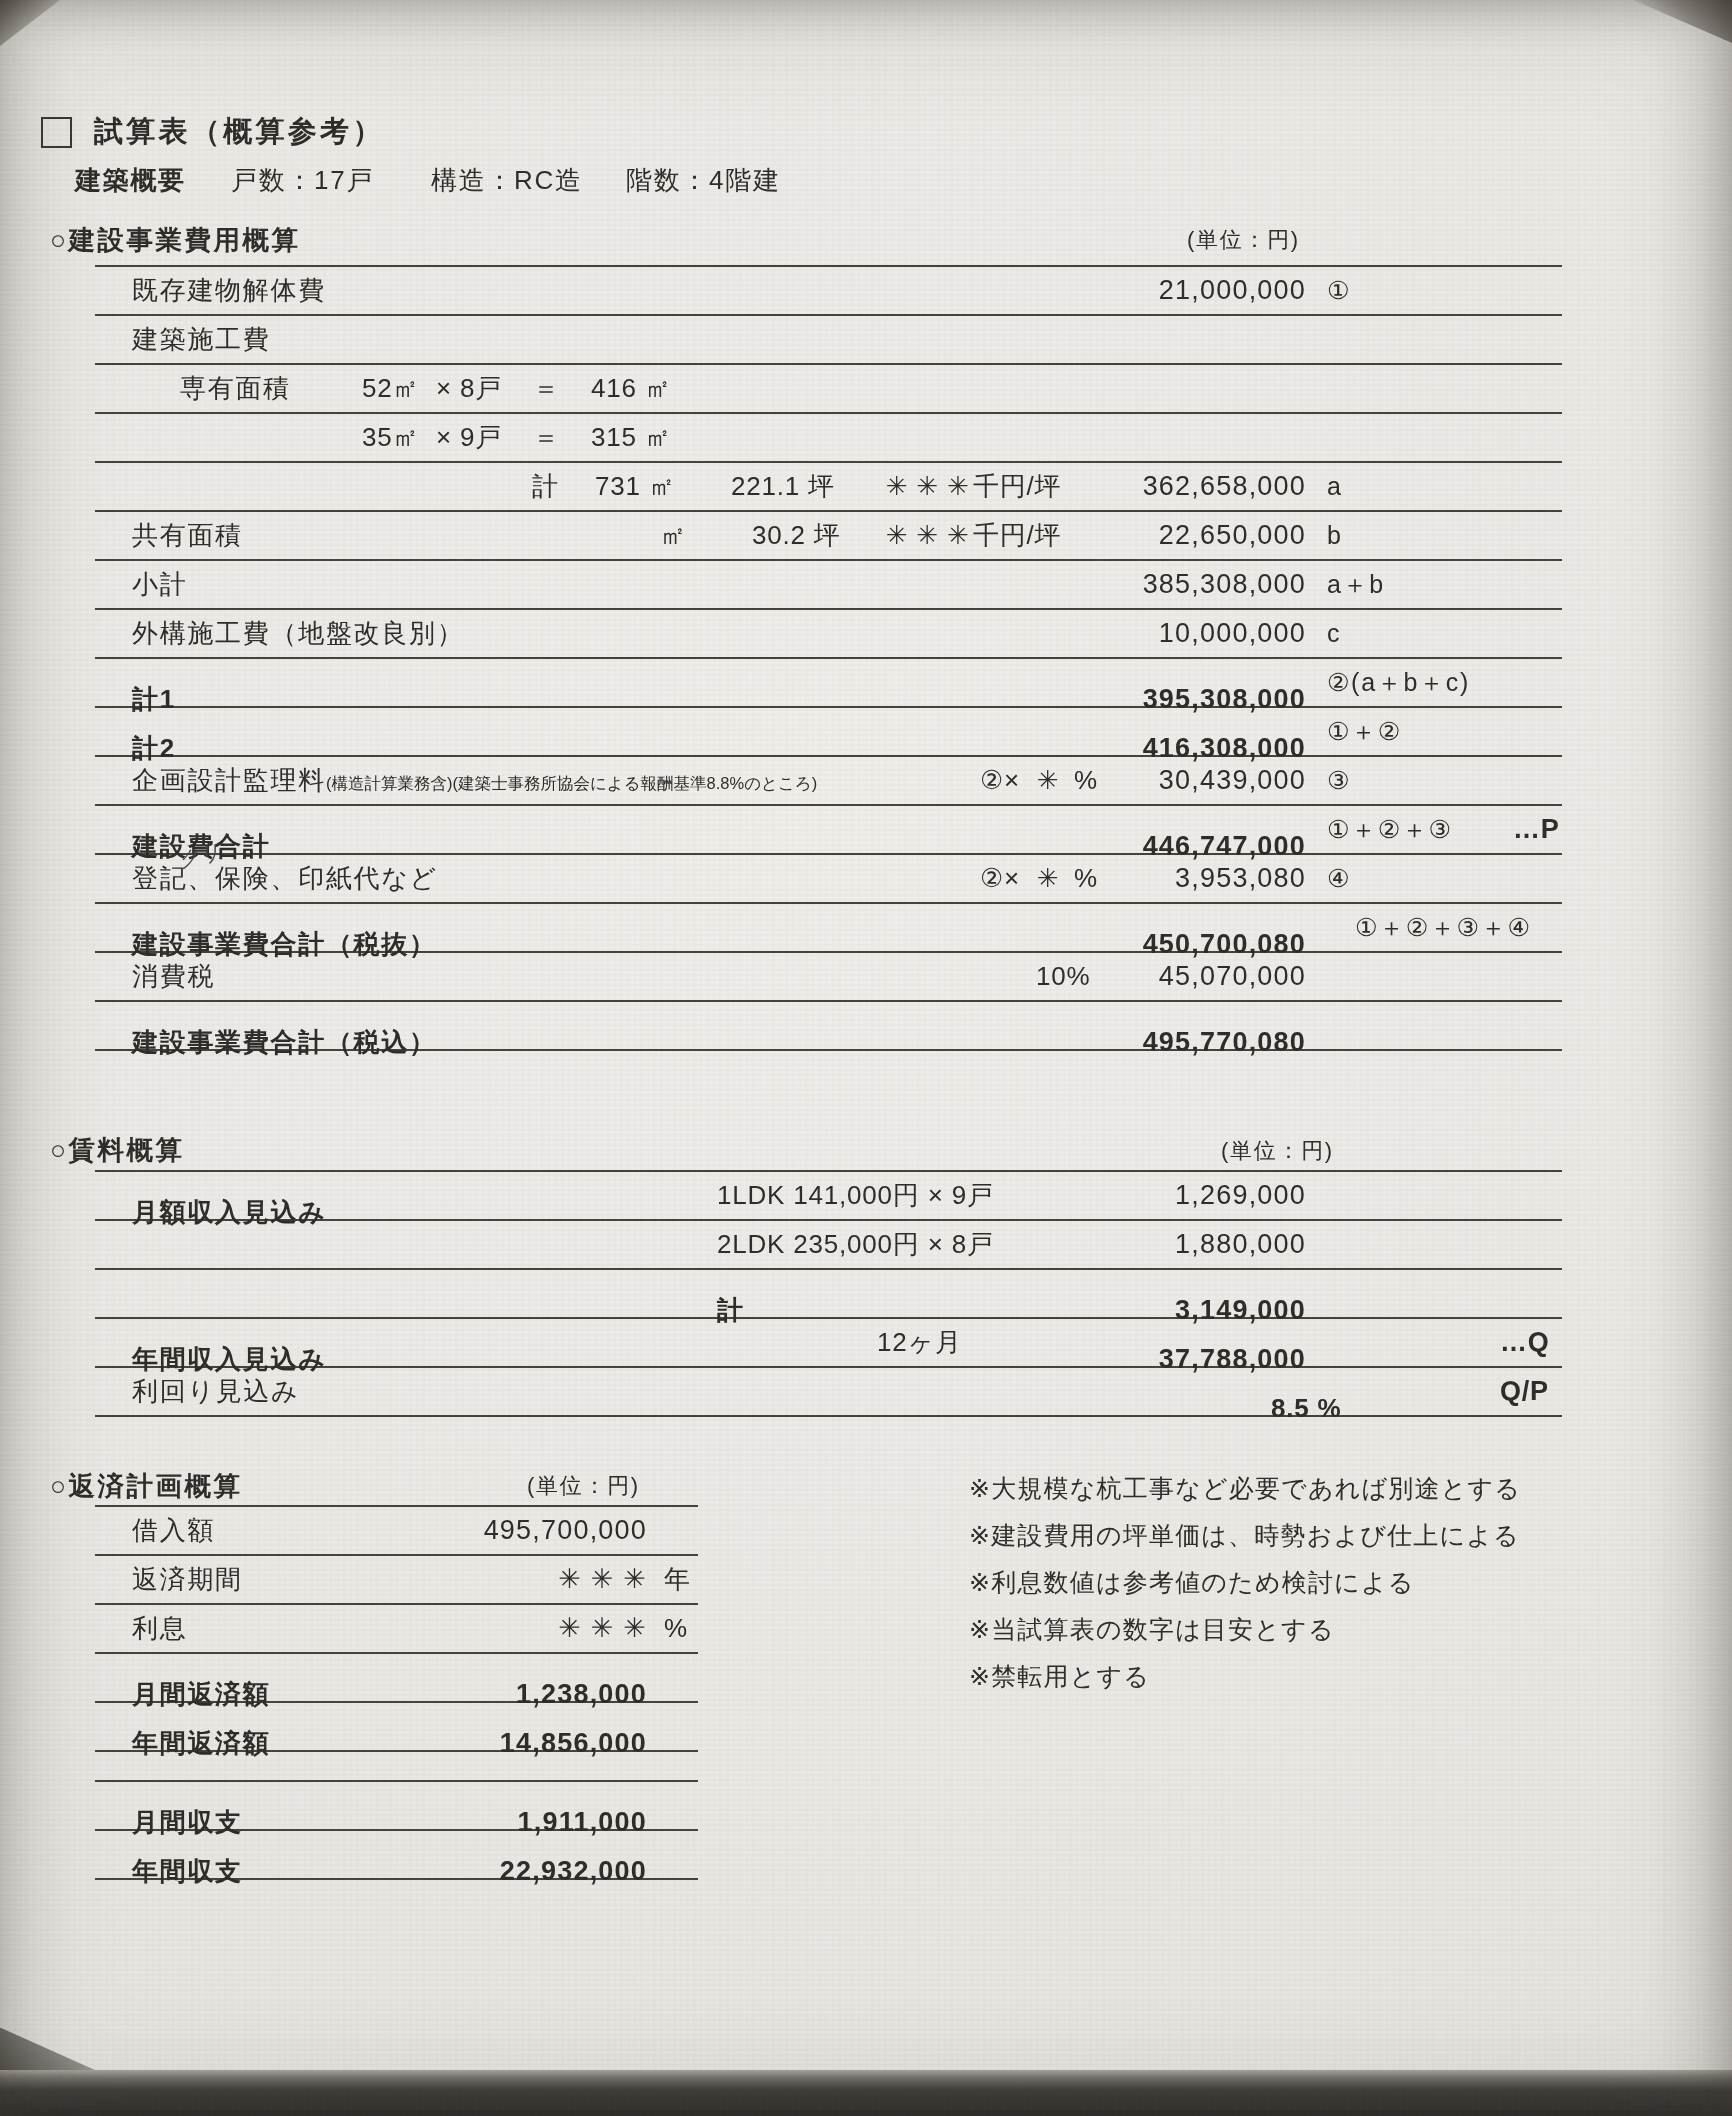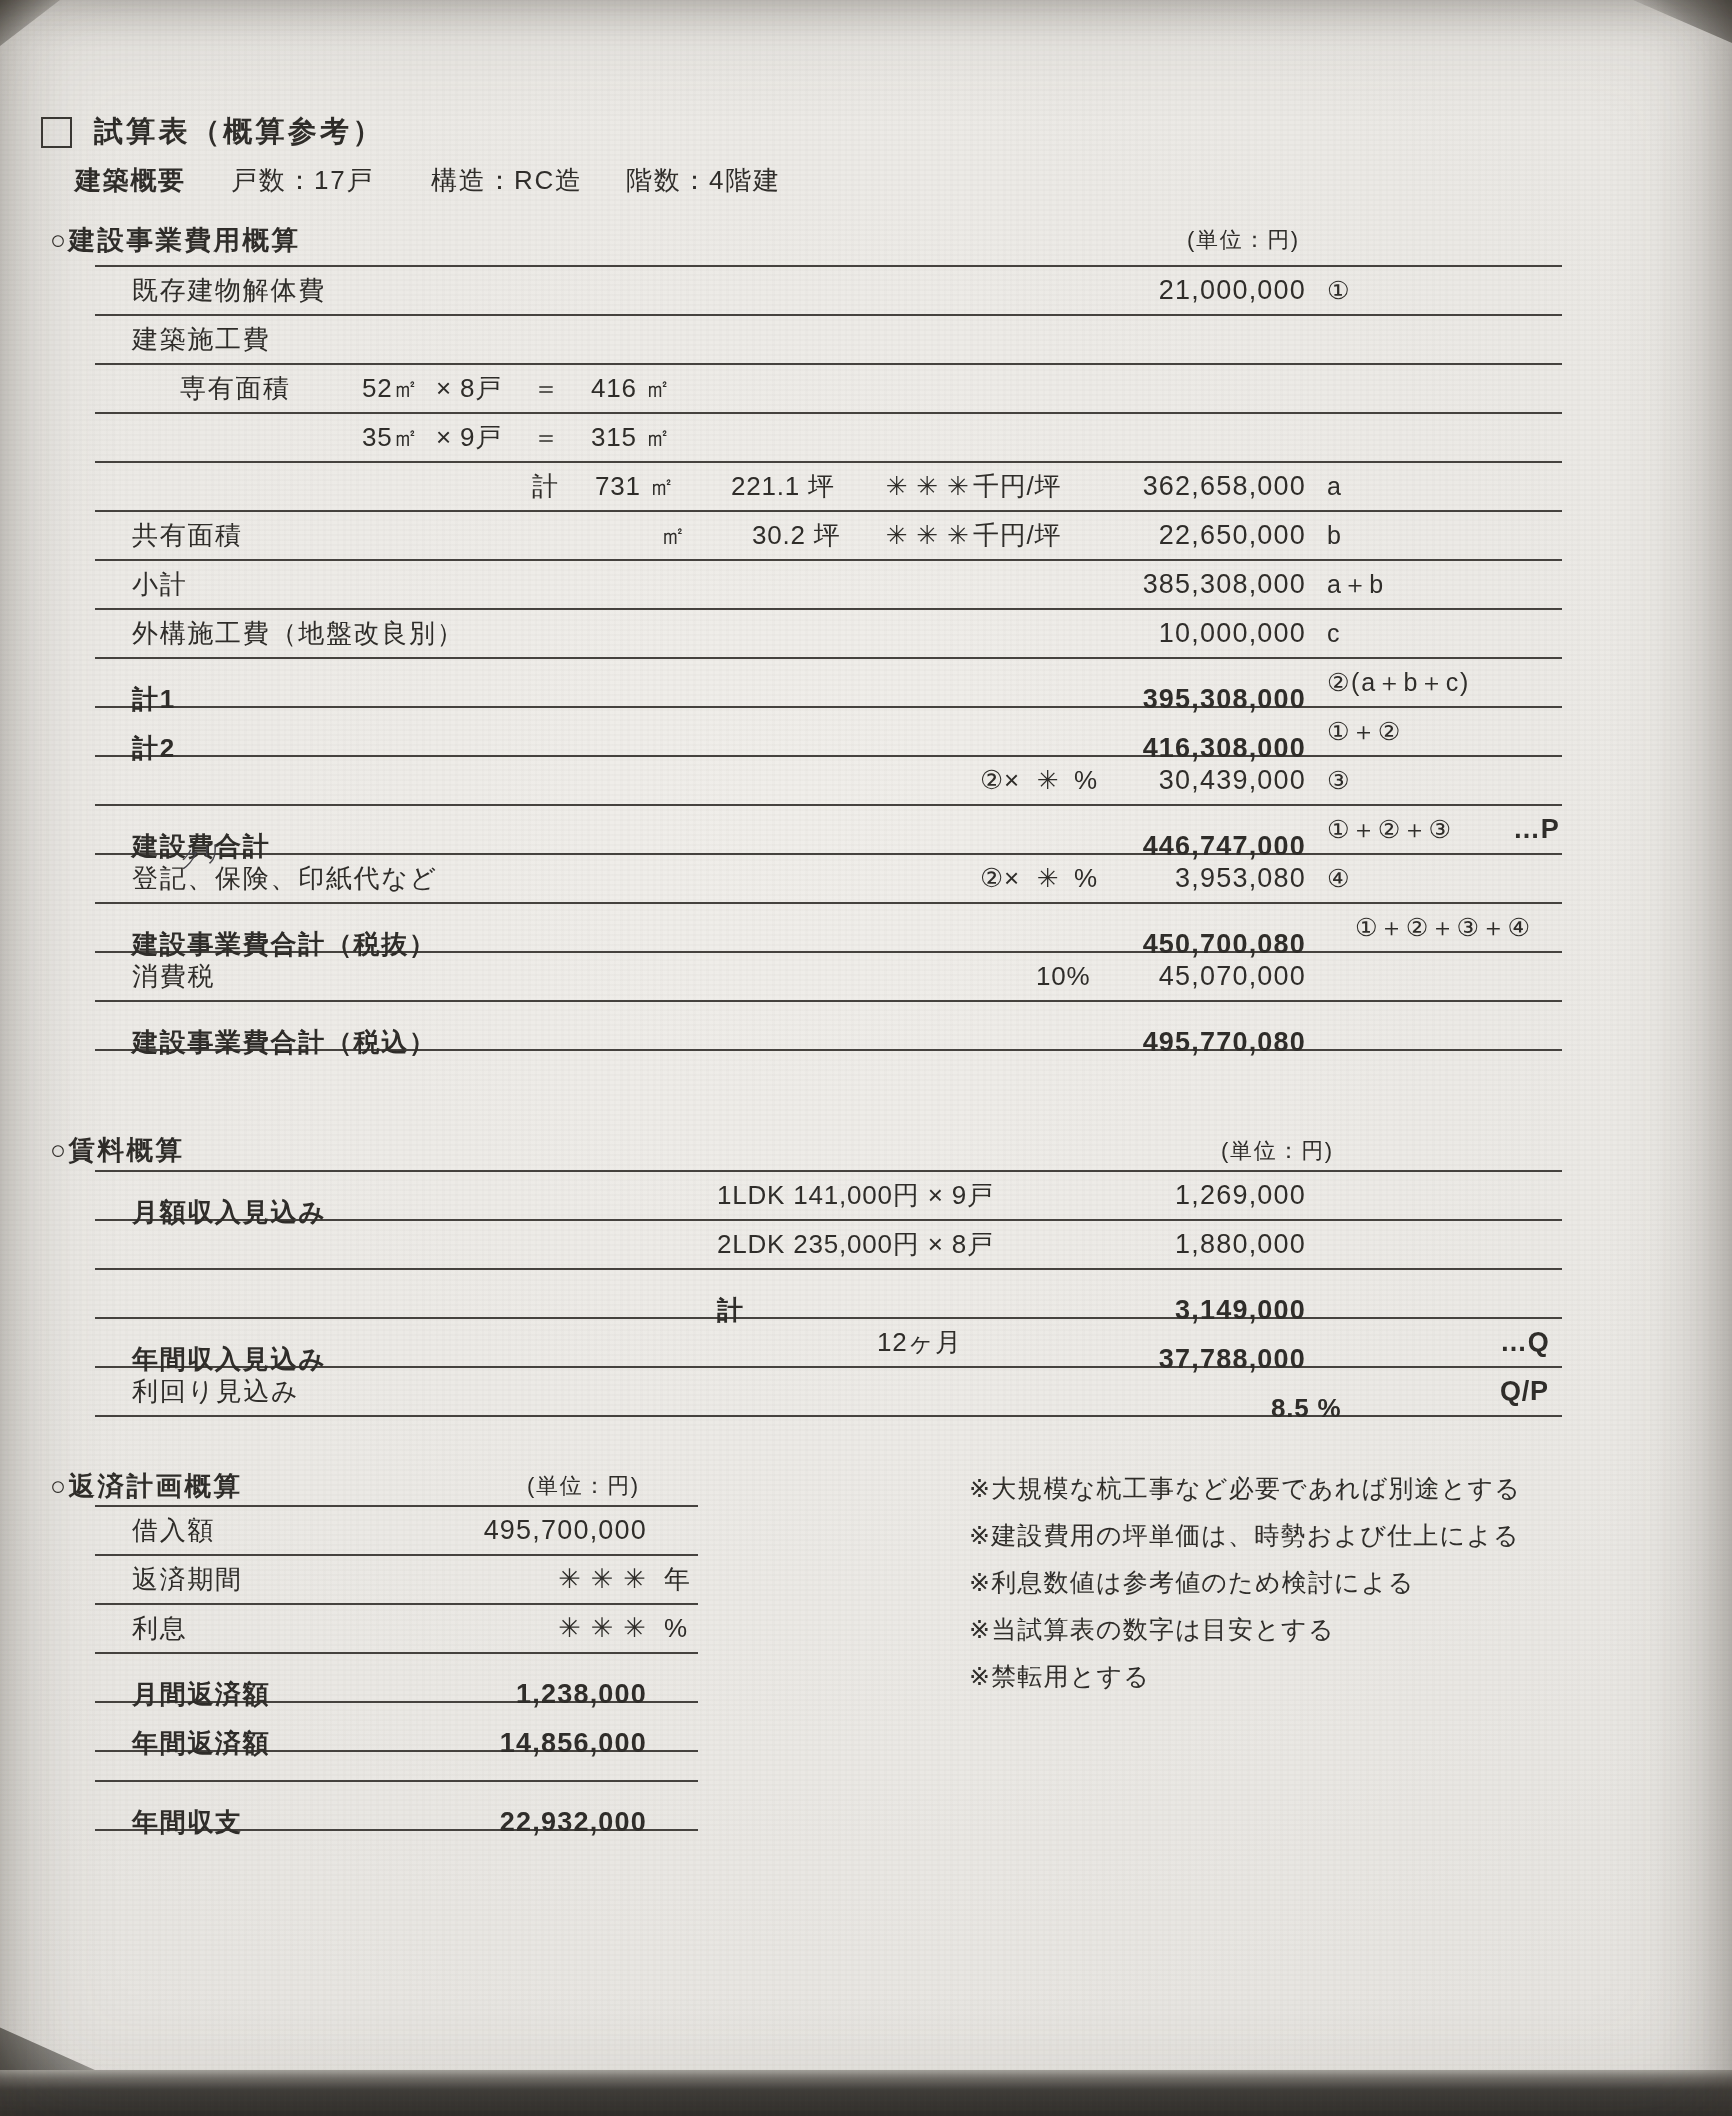--- a/index.html
+++ b/index.html
@@ -141,20 +141,21 @@
         <span class="lbl b">計1</span>
         <span class="val b" style="left: 909px; width: 302px;">395,308,000</span>
         <span class="ann" style="left: 1232px;">②(a＋b＋c)</span>
       </div>
       <div class="row">
         <span class="lbl b">計2</span>
         <span class="val b" style="left: 909px; width: 302px;">416,308,000</span>
         <span class="ann" style="left: 1232px;">①＋②</span>
       </div>
       <div class="row">
+        <span class="lbl">企画設計監理料<span class="lbl-small">(構造計算業務含)(建築士事務所協会による報酬基準8.8%のところ)</span></span>
         <span class="ex" style="left: 885px;">②×</span>
         <span class="ex" style="left: 942px;">✳</span>
         <span class="ex" style="left: 979px;">%</span>
         <span class="val" style="left: 909px; width: 302px;">30,439,000</span>
         <span class="ann" style="left: 1232px;">③</span>
       </div>
       <div class="row">
         <span class="lbl b">建設費合計</span>
         <span class="val b" style="left: 909px; width: 302px;">446,747,000</span>
         <span class="ann" style="left: 1232px;">①＋②＋③</span>
@@ -235,20 +236,24 @@
         <span class="lbl b">月間返済額</span>
         <span class="val b" style="left: 240px; width: 312px;">1,238,000</span>
       </div>
       <div class="row">
         <span class="lbl b">年間返済額</span>
         <span class="val b" style="left: 240px; width: 312px;">14,856,000</span>
       </div>
     </div>
   <div class="tbl" id="t3b">
       <div class="row">
+        <span class="lbl b">月間収支</span>
+        <span class="val b" style="left: 240px; width: 312px;">1,911,000</span>
+      </div>
+      <div class="row">
         <span class="lbl b">年間収支</span>
         <span class="val b" style="left: 240px; width: 312px;">22,932,000</span>
       </div>
     </div>
 
   <div id="notes">
       <div class="note">※大規模な杭工事など必要であれば別途とする</div>
       <div class="note">※建設費用の坪単価は、時勢および仕上による</div>
       <div class="note">※利息数値は参考値のため検討による</div>
       <div class="note">※当試算表の数字は目安とする</div>

